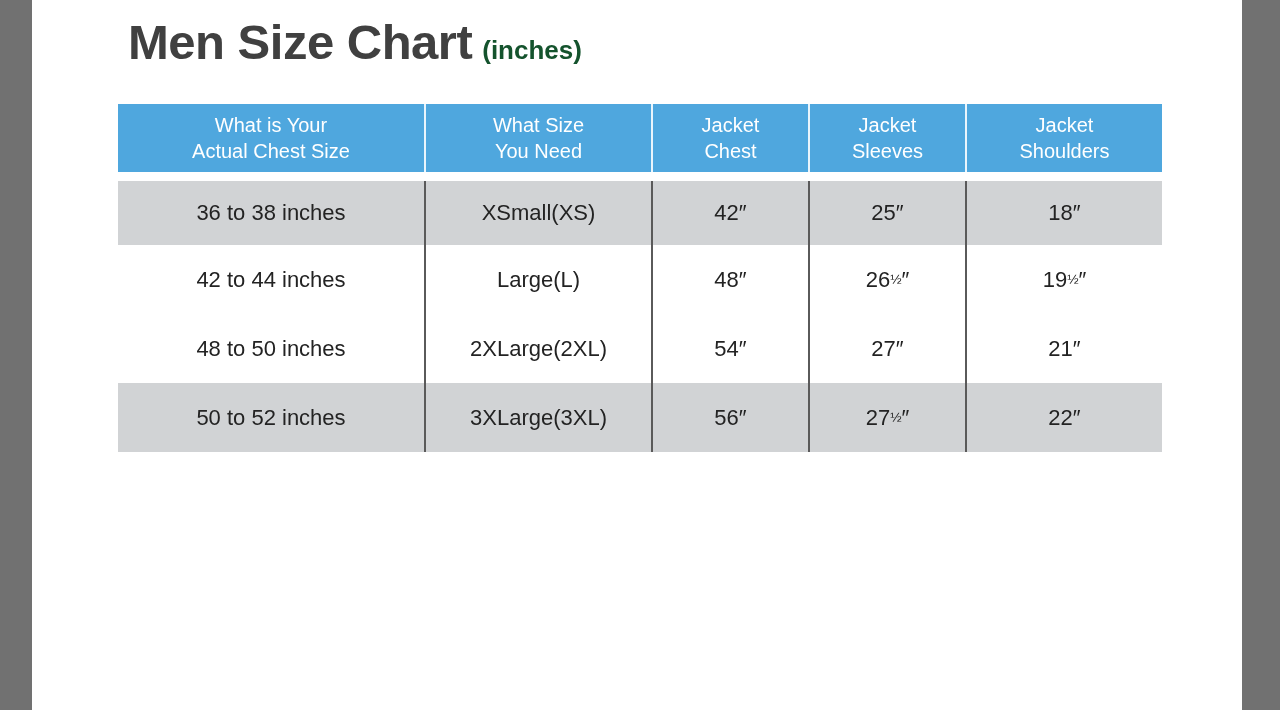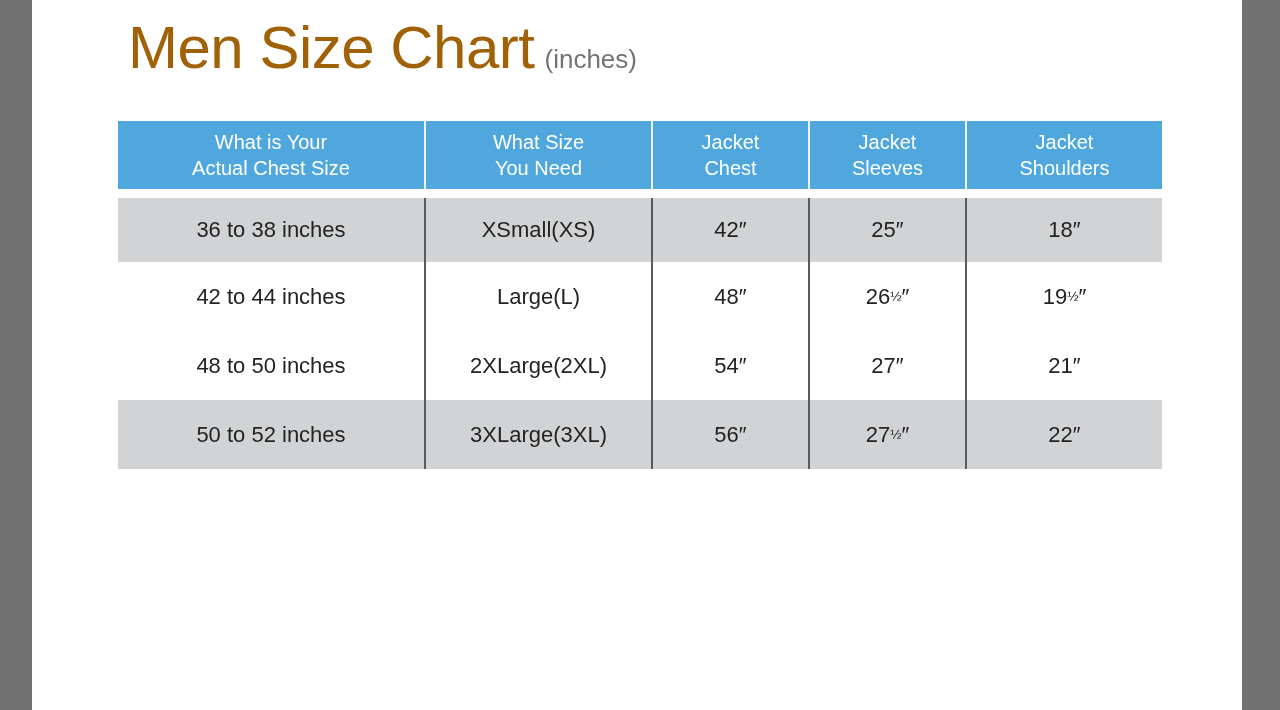--- a/index.html
+++ b/index.html
@@ -41,39 +41,39 @@
   
   .title-row {
     position: absolute;
     left: 96px;
     top: 18px;
     display: flex;
     align-items: baseline;
     white-space: nowrap;
   }
   .title-main {
-    font-size: 60px;
-    font-weight: 400;
-    color: #a16207;
+    font-size: 49px;
+    font-weight: 700;
+    color: #404040;
     letter-spacing: -0.5px;
     line-height: 1;
   }
   .title-sub {
     font-size: 26px;
-    font-weight: 400;
-    color: #737373;
+    font-weight: 700;
+    color: #14532d;
     margin-left: 10px;
     line-height: 1;
   }
 
   
   .chart-table {
     position: absolute;
     left: 86px;
-    top: 121px;
+    top: 104px;
     width: 1044px;
     border-collapse: collapse;
     table-layout: fixed;
   }
 
   
   .col-range     { width: 307px; }
   .col-size      { width: 227px; }
   .col-chest     { width: 157px; }
   .col-sleeves   { width: 157px; }

